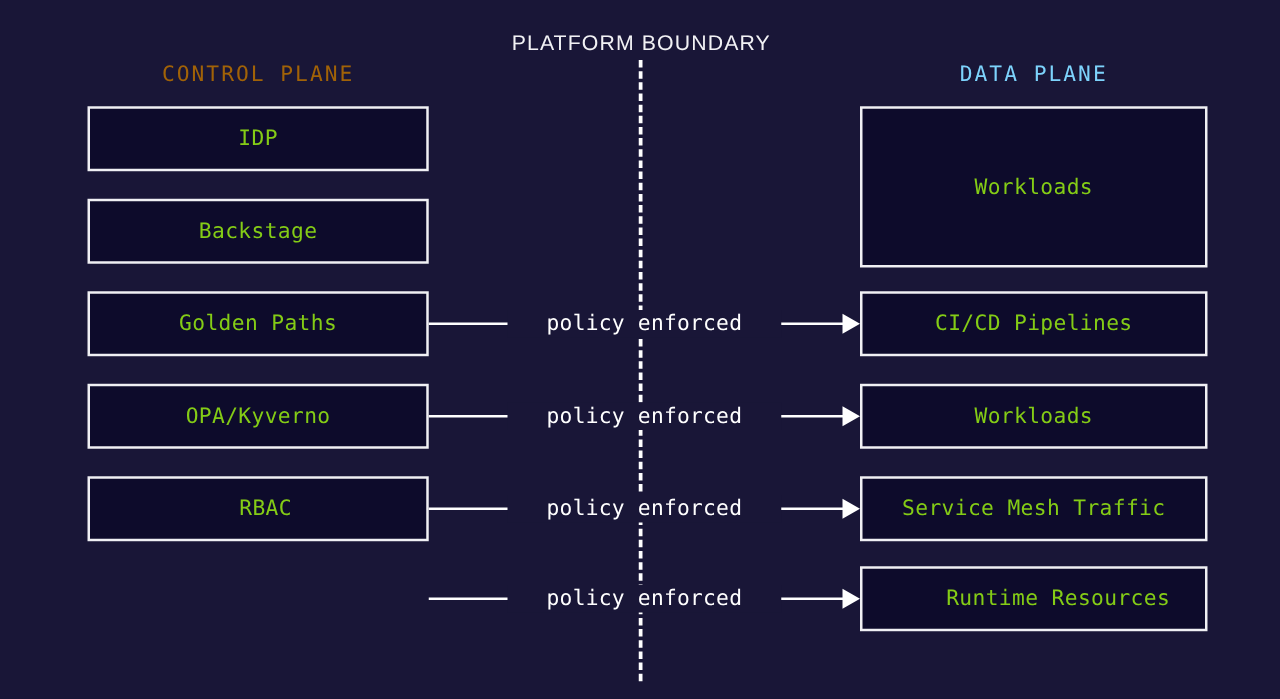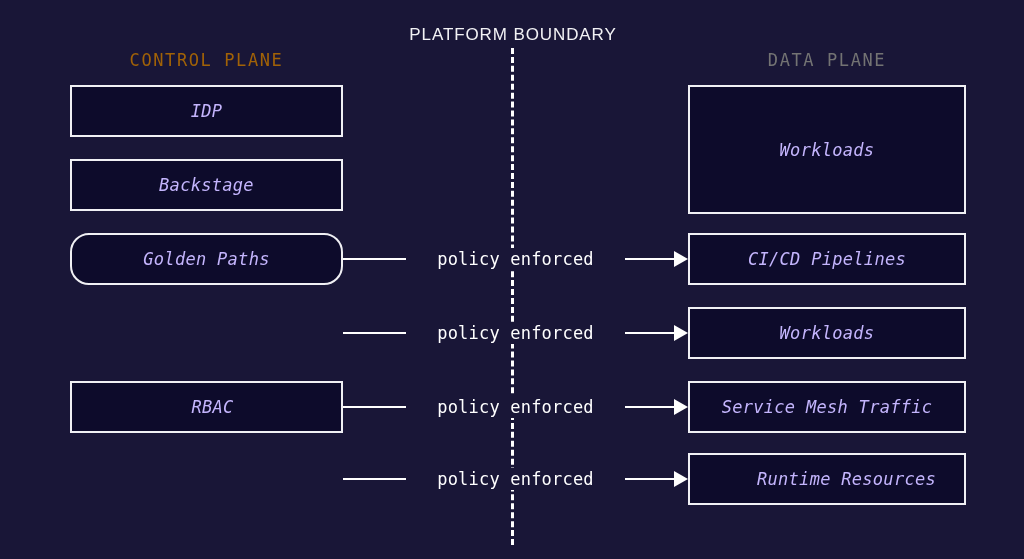--- a/index.html
+++ b/index.html
@@ -29,21 +29,21 @@
   #control-plane-header {
     left: 70px;
     width: 273px;
     top: 52px;
     color: #a16207;
   }
   #data-plane-header {
     left: 688px;
     width: 278px;
     top: 52px;
-    color: #737373;
+    color: #7dd3fc;
   }
   #platform-boundary-header {
     position: absolute;
     left: 353px;
     width: 320px;
     top: 26px;
     text-align: center;
     color: #f2f2f5;
     font-family: "Liberation Sans", sans-serif;
     font-size: 17px;
@@ -64,26 +64,25 @@
 
   
   .node-box {
     position: absolute;
     box-sizing: border-box;
     background: #0d0b2b;
     border: 2px solid #f0f0f4;
     display: flex;
     align-items: center;
     justify-content: center;
-    color: #c4b5fd;
+    color: #84cc16;
     font-family: "DejaVu Sans Mono", monospace;
     font-size: 17px;
     letter-spacing: 0.3px;
     white-space: nowrap;
-    font-style: italic;
   }
 
   
   .connector {
     position: absolute;
     height: 22px;
     left: 343px;
     width: 345px;
   }
   .connector .line {
@@ -133,22 +132,23 @@
   <div id="platform-boundary-line"></div>
 
   <div class="col-header" id="control-plane-header">CONTROL PLANE</div>
 
   <div class="col-header" id="data-plane-header">DATA PLANE</div>
 
   <div class="node-box" style="left:70px; top:85px; width:273px; height:52px;">IDP</div>
 
   <div class="node-box" style="left:70px; top:159px; width:273px; height:52px;">Backstage</div>
 
-  <div class="node-box" style="left:70px; top:233px; width:273px; height:52px;border-radius:19px;">Golden Paths</div>
+  <div class="node-box" style="left:70px; top:233px; width:273px; height:52px;">Golden Paths</div>
 
+  <div class="node-box" style="left:70px; top:307px; width:273px; height:52px;">OPA/Kyverno</div>
 
   <div class="node-box" style="left:70px; top:381px; width:273px; height:52px;padding-left:12px;">RBAC</div>
 
 
   <div class="node-box" style="left:688px; top:85px; width:278px; height:129px;">Workloads</div>
 
   <div class="node-box" style="left:688px; top:233px; width:278px; height:52px;">CI/CD Pipelines</div>
 
   <div class="node-box" style="left:688px; top:307px; width:278px; height:52px;">Workloads</div>
 

